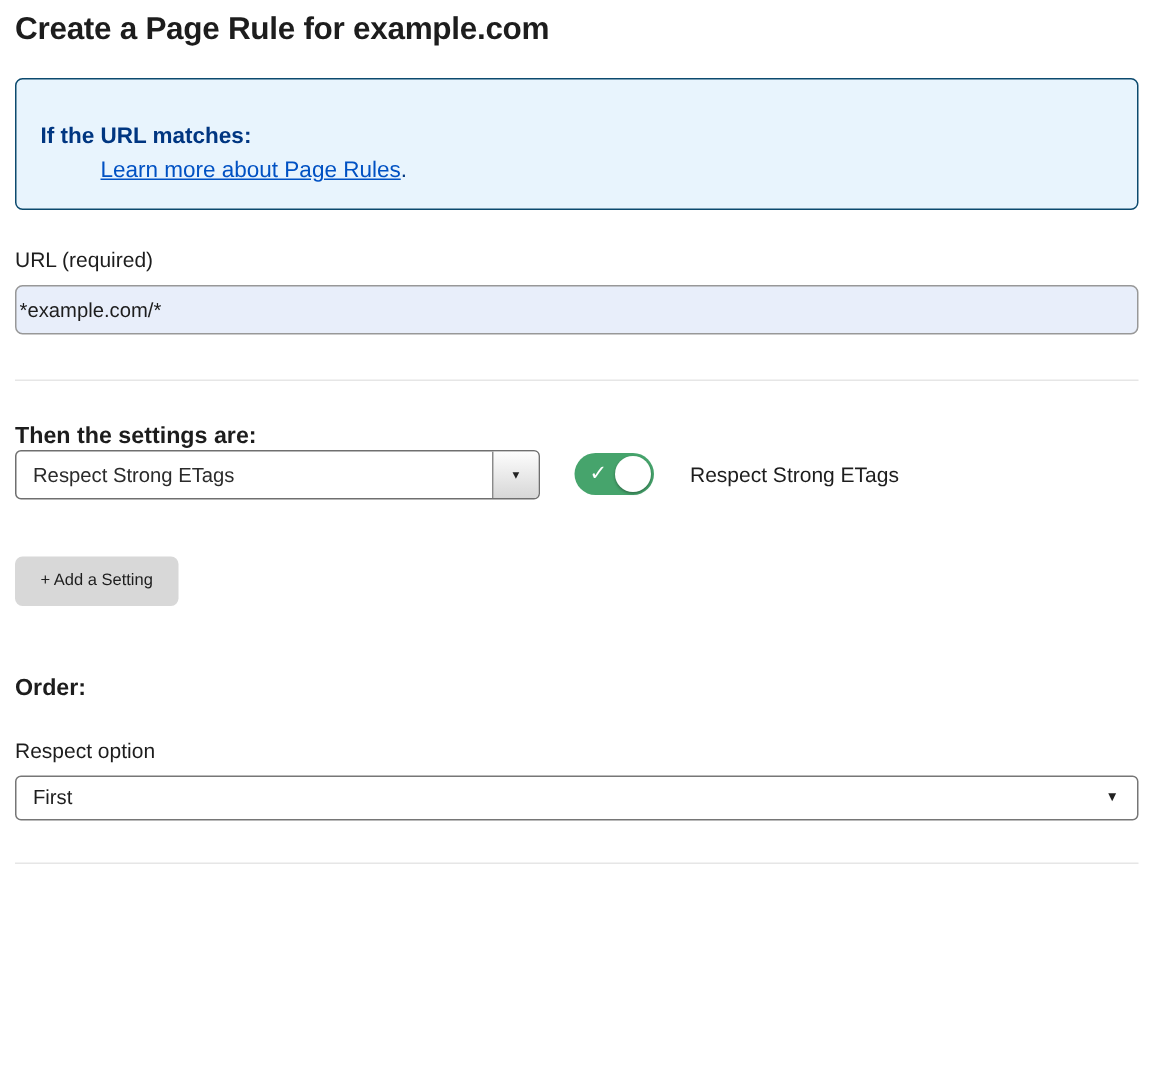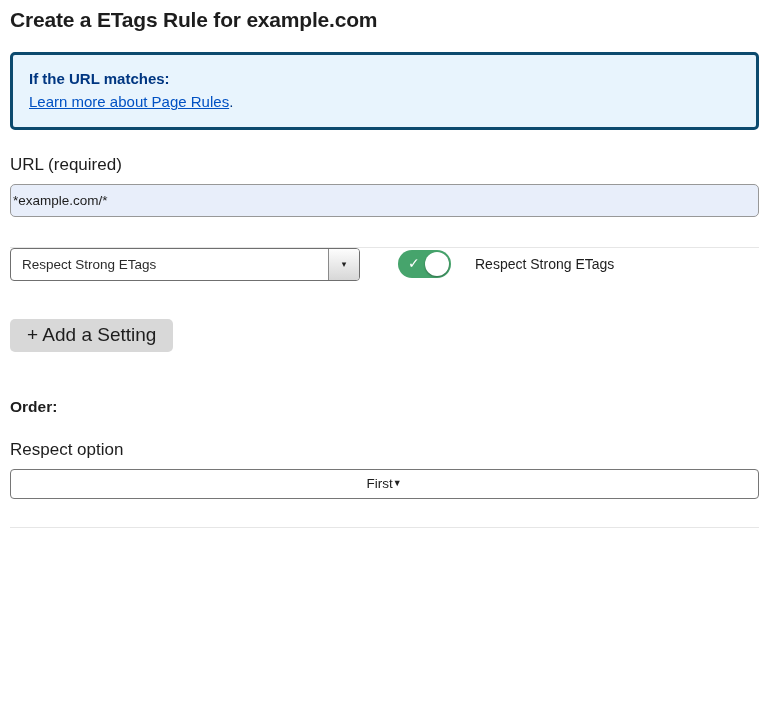--- a/index.html
+++ b/index.html
@@ -9,45 +9,45 @@
     background: #ffffff;
     font-family: "Liberation Sans", "DejaVu Sans", sans-serif;
     color: #1d1d1d;
     padding: 8px 10px 0 10px;
   }
   h1.page-title {
     font-size: 21px; font-weight: 700; margin: 0 0 20px 0; letter-spacing: -0.2px;
   }
   .info-box {
     background: #e8f4fd;
-    border: 3px solid #0c4a6e;
+    border: 1px solid #0c4a6e;
     border-radius: 5px;
-    padding: 12px 16px 13px 16px;
+    padding: 26px 16px 13px 16px;
     color: #003681;
     font-size: 15px;
     line-height: 1.55;
   }
   .info-heading { font-weight: 700; }
-  .info-link { color: #0051c3; text-decoration: underline; cursor: pointer; }
+  .info-link { color: #0051c3; text-decoration: underline; cursor: pointer; margin-left: 40px; }
   .info-link-suffix { color: #003681; }
-  .field-label { display: block; font-size: 17px; color: #1d1d1d; }
+  .field-label { display: block; font-size: 14px; color: #1d1d1d; }
   .url-label { margin: 25px 0 9px 0; }
   .url-input {
     width: 100%; height: 33px;
     background: #e8eefa;
     border: 1px solid #989898;
     border-radius: 5px;
     padding: 0 2px;
     font-family: inherit; font-size: 13.5px; color: #1d1d1d;
     outline: none;
   }
   hr.divider { border: none; border-top: 1px solid #e6e6e6; margin: 30px 0 0 0; }
   .section-heading { font-size: 15.5px; font-weight: 700; margin: 28px 0 0 0; }
   .pick-label { margin: 26px 0 10px 0; }
-  .setting-row { display: flex; align-items: center; gap: 38px; }
+  .setting-row { display: flex; align-items: center; gap: 23px; }
   .select-composite {
     width: 350px; height: 33px;
     border: 1px solid #6f6f6f; border-radius: 4px;
     background: #ffffff;
     display: flex; align-items: center; justify-content: space-between;
     overflow: hidden; cursor: pointer;
   }
   .select-value { padding-left: 11px; font-size: 13.5px; color: #2b2b2b; }
   .select-arrow-btn {
     width: 31px; align-self: stretch;
@@ -66,61 +66,62 @@
     position: absolute; left: 10px; top: 5px;
     color: #fff; font-size: 14px; font-weight: 700; line-height: 1.2;
   }
   .toggle-knob {
     position: absolute; right: 2px; top: 2px;
     width: 24px; height: 24px; border-radius: 50%;
     background: #ffffff; box-shadow: 0 1px 2px rgba(0,0,0,0.35);
   }
   .toggle-label { font-size: 14px; color: #1d1d1d; }
   .btn {
-    font-family: inherit; font-size: 19px;
+    font-family: inherit; font-size: 11px;
     border: none; border-radius: 5px;
     height: 33px; padding: 0 17px; cursor: pointer;
   }
   .btn.gray { background: #d8d8d8; color: #1d1d1d; }
   .add-btn { margin-top: 38px; }
   .order-heading { margin-top: 46px; }
   .order-label { margin: 24px 0 9px 0; }
   .order-select {
     width: 100%; height: 30px;
     border: 1px solid #767676; border-radius: 4px;
     background: #ffffff;
-    display: flex; align-items: center; justify-content: center;
+    display: flex; align-items: center; justify-content: space-between;
     padding: 0 12px 0 11px;
     font-size: 13.5px; color: #1d1d1d; cursor: pointer;
   }
   .help-text { font-size: 13.5px; color: #1d1d1d; line-height: 1.55; margin: 7px 0 0 0; }
   .footer {
     margin-top: 28px;
     border-top: 1px solid #e6e6e6;
     padding-top: 15px;
     display: flex; gap: 11px; align-items: center;
   }
 </style>
 </head>
 <body>
 
 <div>
 
-  <h1 class="page-title">Create a ETags Rule for example.com</h1>
+  <h1 class="page-title">Create a Page Rule for example.com</h1>
 
   <div class="info-box">
     <div class="info-heading">If the URL matches:</div>
     <div class="info-link-row"><a class="info-link" href="#">Learn more about Page Rules</a><span class="info-link-suffix">.</span></div>
   </div>
 
   <label class="field-label url-label">URL (required)</label>
   <input class="url-input" type="text" value="*example.com/*" style="">
 
   <hr class="divider">
 
+  <h2 class="section-heading">Then the settings are:</h2>
 
 
   <div class="setting-row">
     <div class="select-composite">
       <span class="select-value">Respect Strong ETags</span>
       <span class="select-arrow-btn">
         <span class="caret">▾</span>
       </span>
     </div>
     <div class="toggle-group">

